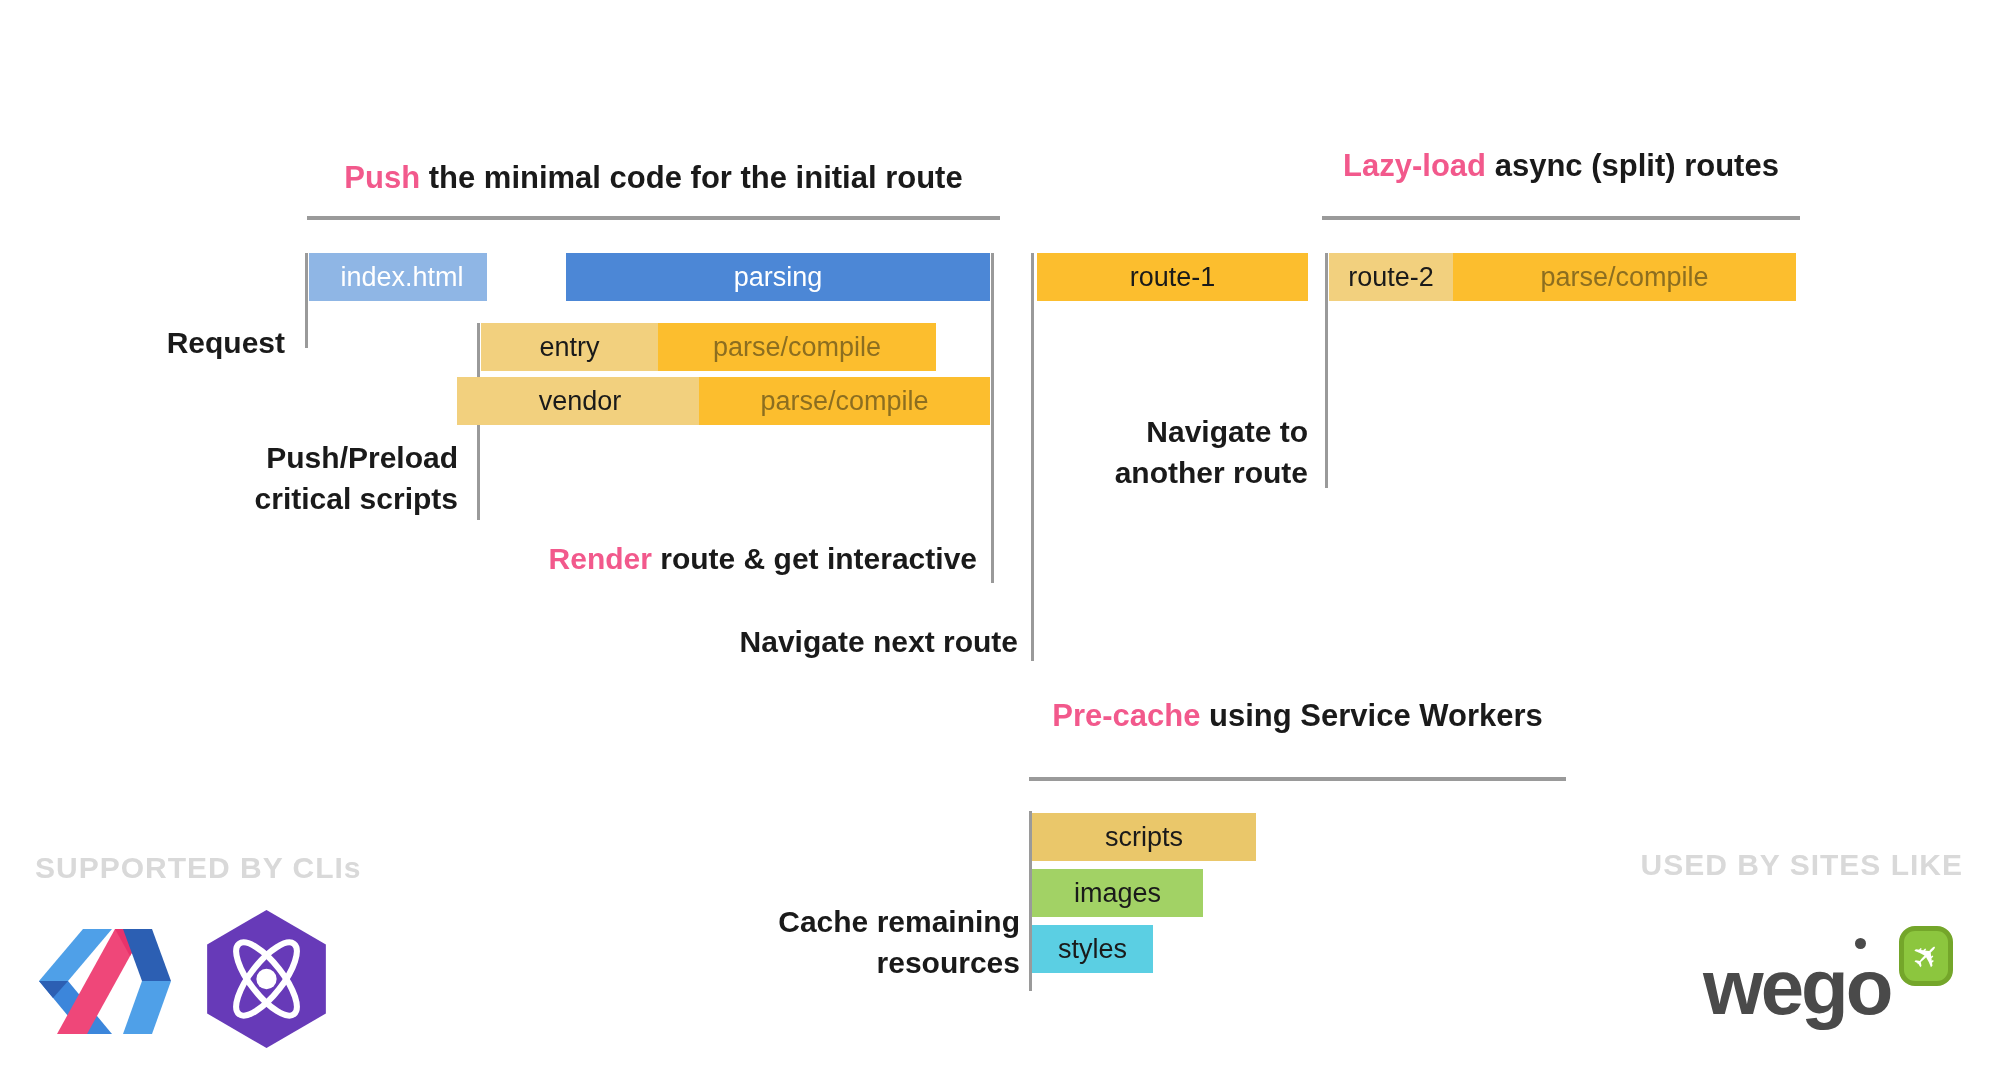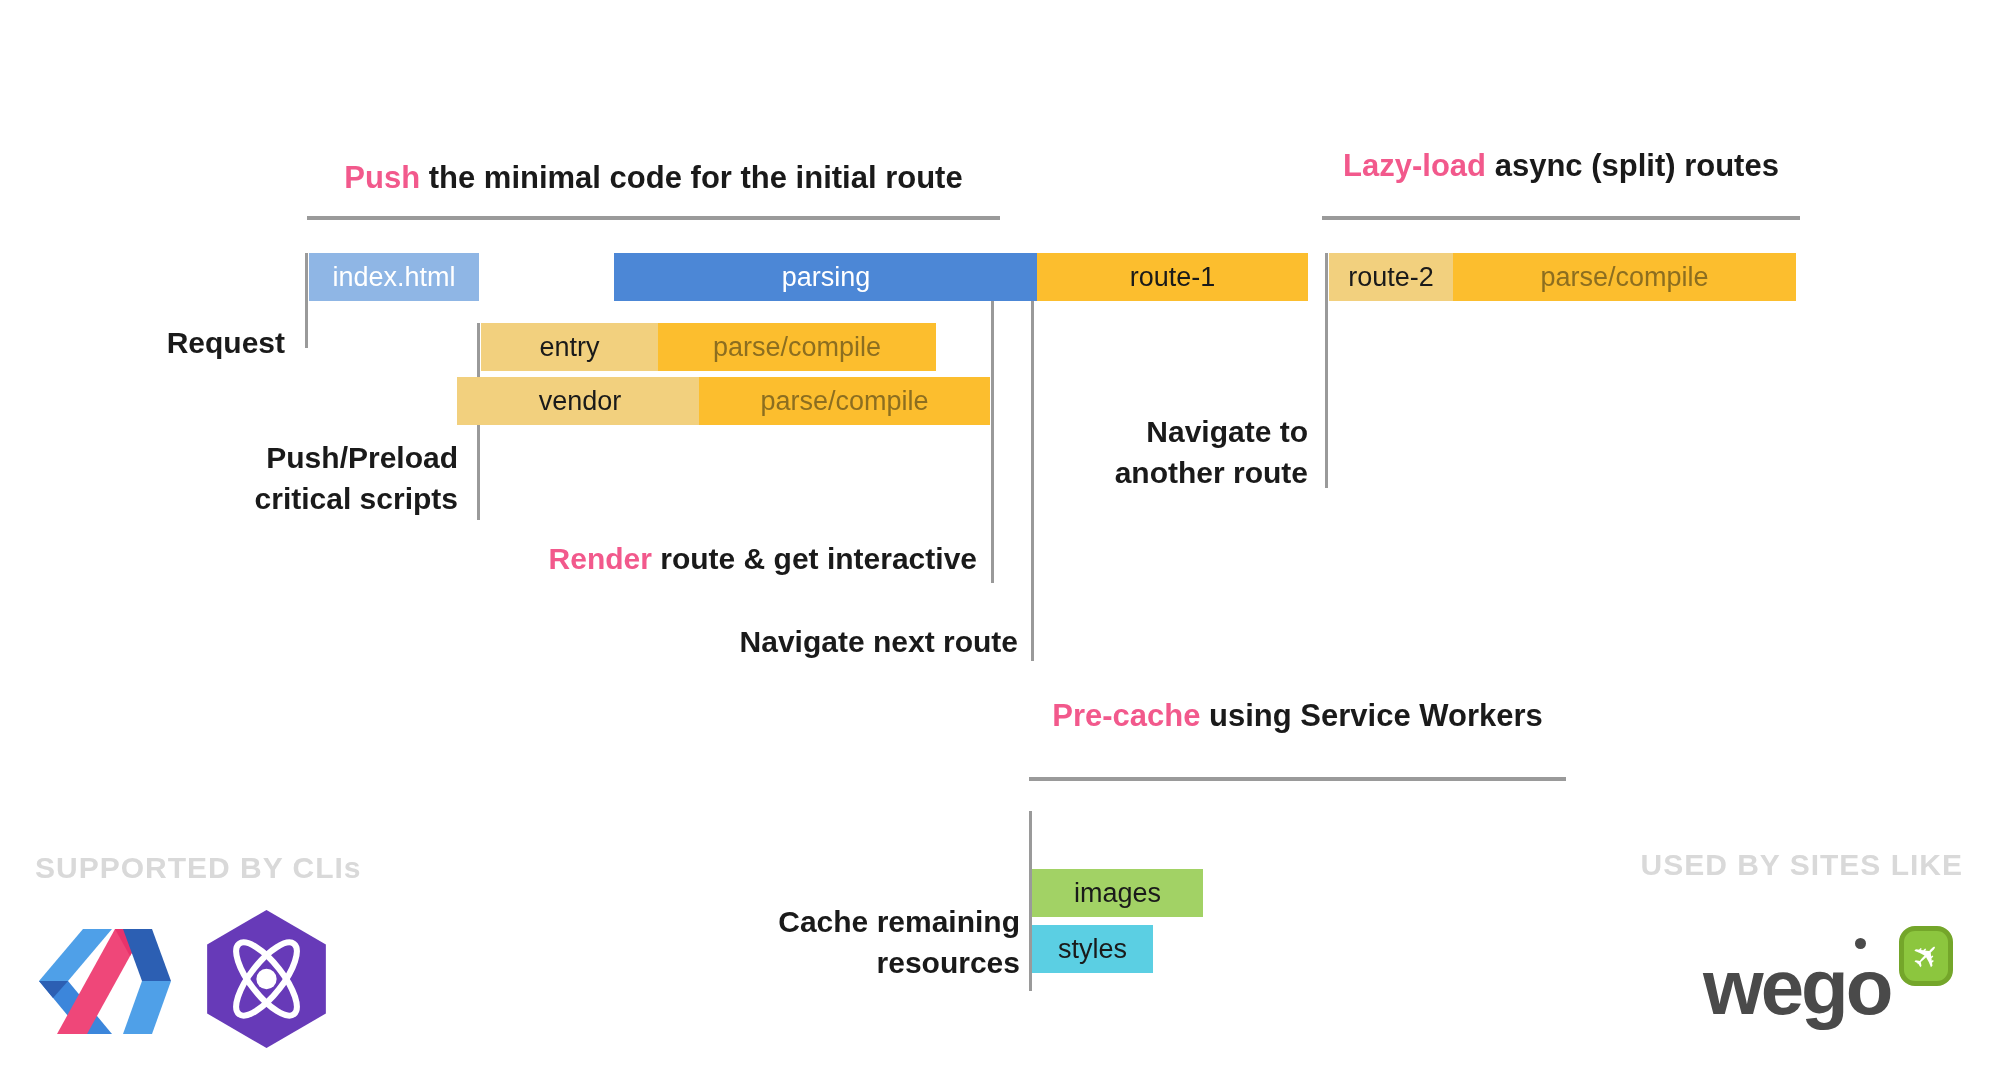--- a/index.html
+++ b/index.html
@@ -13,22 +13,22 @@
      text-align:center;white-space:nowrap;}
   .h .hl{color:var(--c-pink);}
 
   .rule{position:absolute;height:4px;background:var(--c-line_gray);}
   .vline{position:absolute;width:3px;background:var(--c-line_gray);}
 
   .bar{position:absolute;height:48px;line-height:48px;text-align:center;
        font-size:27px;color:var(--c-bar_text_dark);white-space:nowrap;overflow:hidden;}
   .bar.light{color:var(--c-bar_text_light);}
   .bar.parse{color:var(--c-parse_label_text);}
-  .bg-bluelight{background:var(--c-bar_blue_light);}
-  .bg-blue{background:var(--c-bar_blue);margin-left:48px;}
+  .bg-bluelight{background:var(--c-bar_blue_light);padding-left:8px;}
+  .bg-blue{background:var(--c-bar_blue);}
   .bg-tan{background:var(--c-bar_tan);}
   .bg-orange{background:var(--c-bar_orange);}
   .bg-scripts{background:var(--c-bar_scripts);}
   .bg-images{background:var(--c-bar_images);}
   .bg-styles{background:var(--c-bar_styles);}
 
   .lbl{position:absolute;font-weight:700;font-size:30px;color:var(--c-heading_text);
        text-align:right;line-height:41px;white-space:nowrap;}
   .lbl .hl{color:var(--c-pink);}
 
@@ -80,20 +80,21 @@
   <div class="bar bg-orange" style="left:1037px;top:253px;width:271px;">route-1</div>
   <div class="bar bg-tan" style="left:1329px;top:253px;width:124px;">route-2</div>
   <div class="bar parse bg-orange" style="left:1453px;top:253px;width:343px;">parse/compile</div>
 
   <div class="bar bg-tan" style="left:481px;top:323px;width:177px;">entry</div>
   <div class="bar parse bg-orange" style="left:658px;top:323px;width:278px;">parse/compile</div>
 
   <div class="bar bg-tan" style="left:457px;top:377px;width:246px;">vendor</div>
   <div class="bar parse bg-orange" style="left:699px;top:377px;width:291px;">parse/compile</div>
 
+  <div class="bar bg-scripts" style="left:1032px;top:813px;width:224px;">scripts</div>
   <div class="bar bg-images" style="left:1032px;top:869px;width:171px;">images</div>
   <div class="bar bg-styles" style="left:1032px;top:925px;width:121px;">styles</div>
 
   <div class="lbl" style="left:85px;top:322px;width:200px;">Request</div>
 
   <div class="lbl" style="left:158px;top:437px;width:300px;">
     <div>Push/Preload</div>
     <div>critical scripts</div>
   </div>
 

